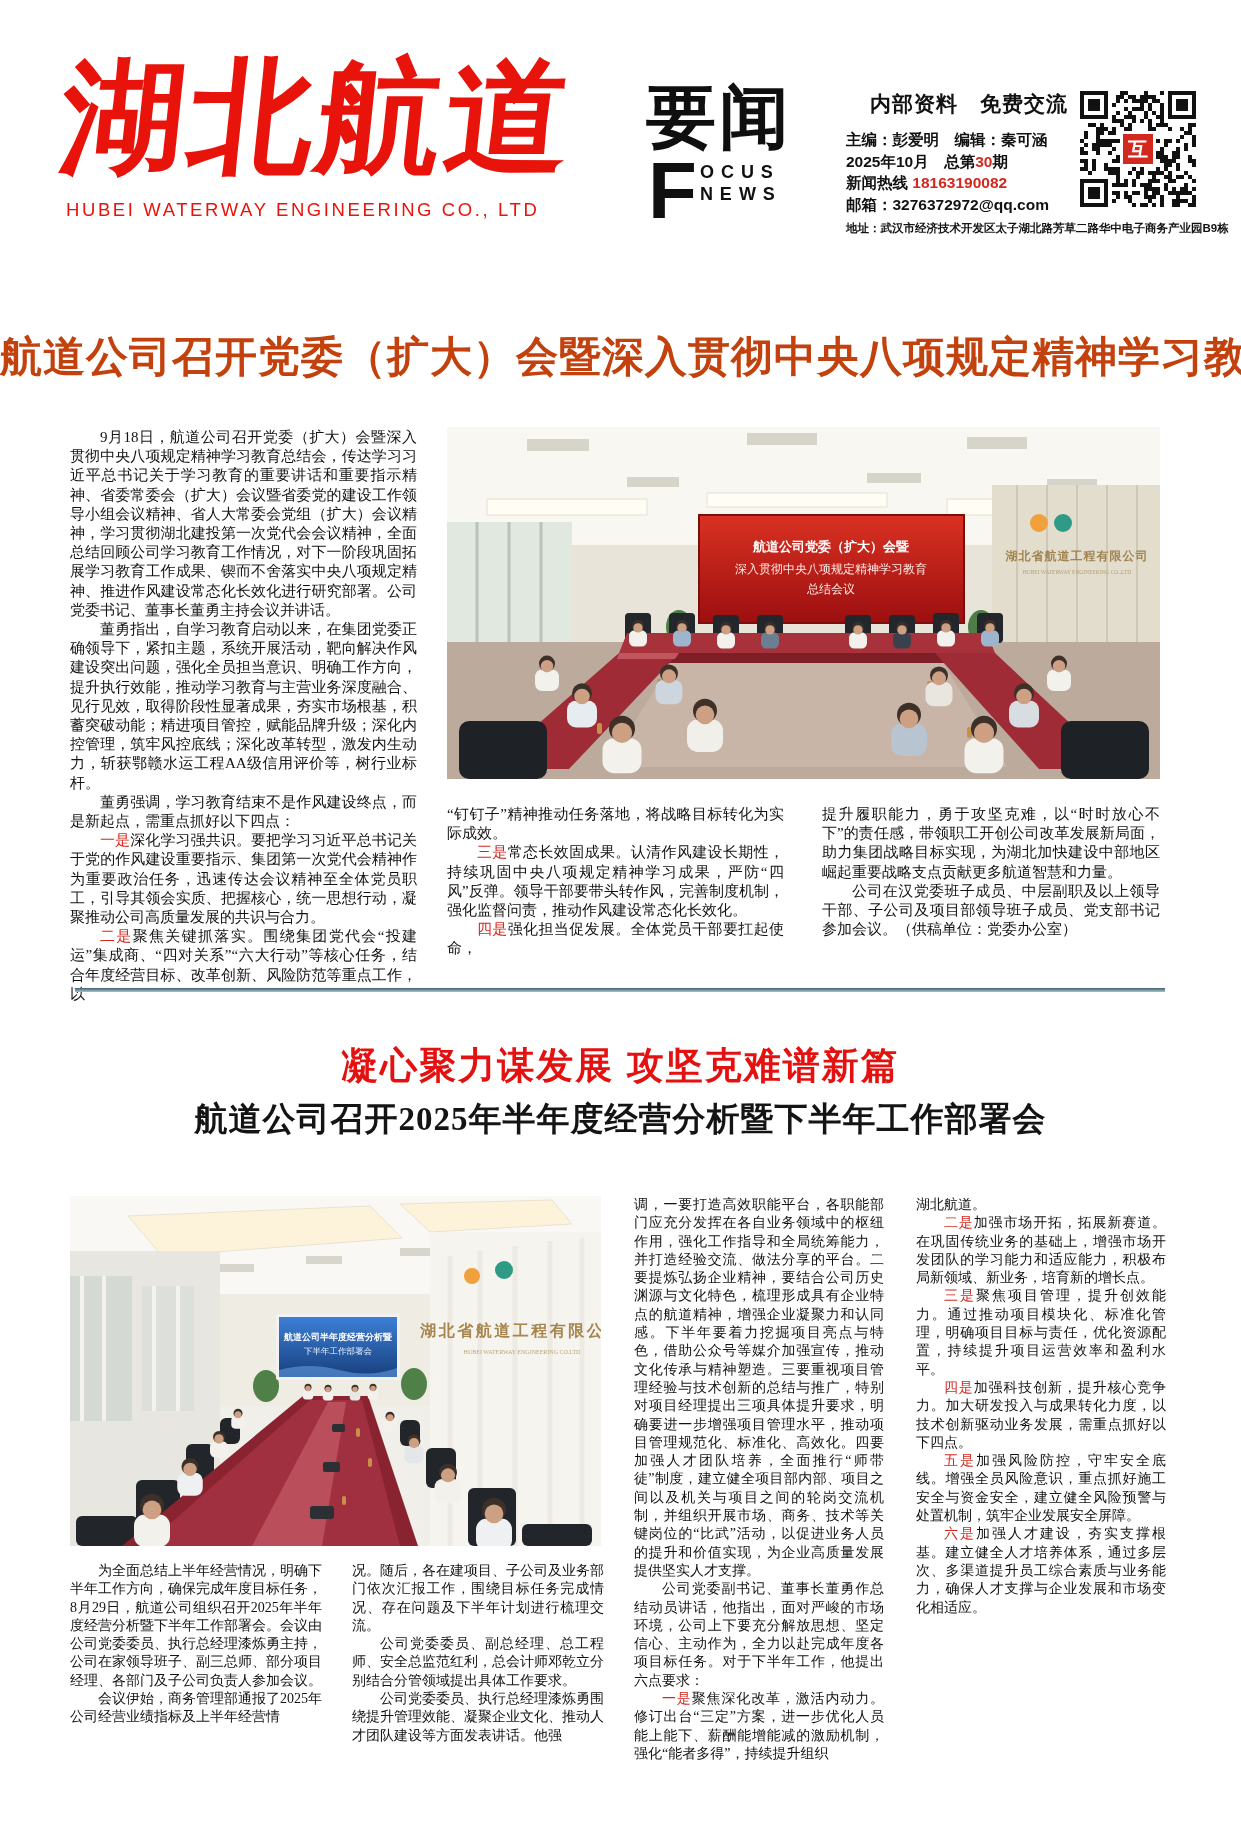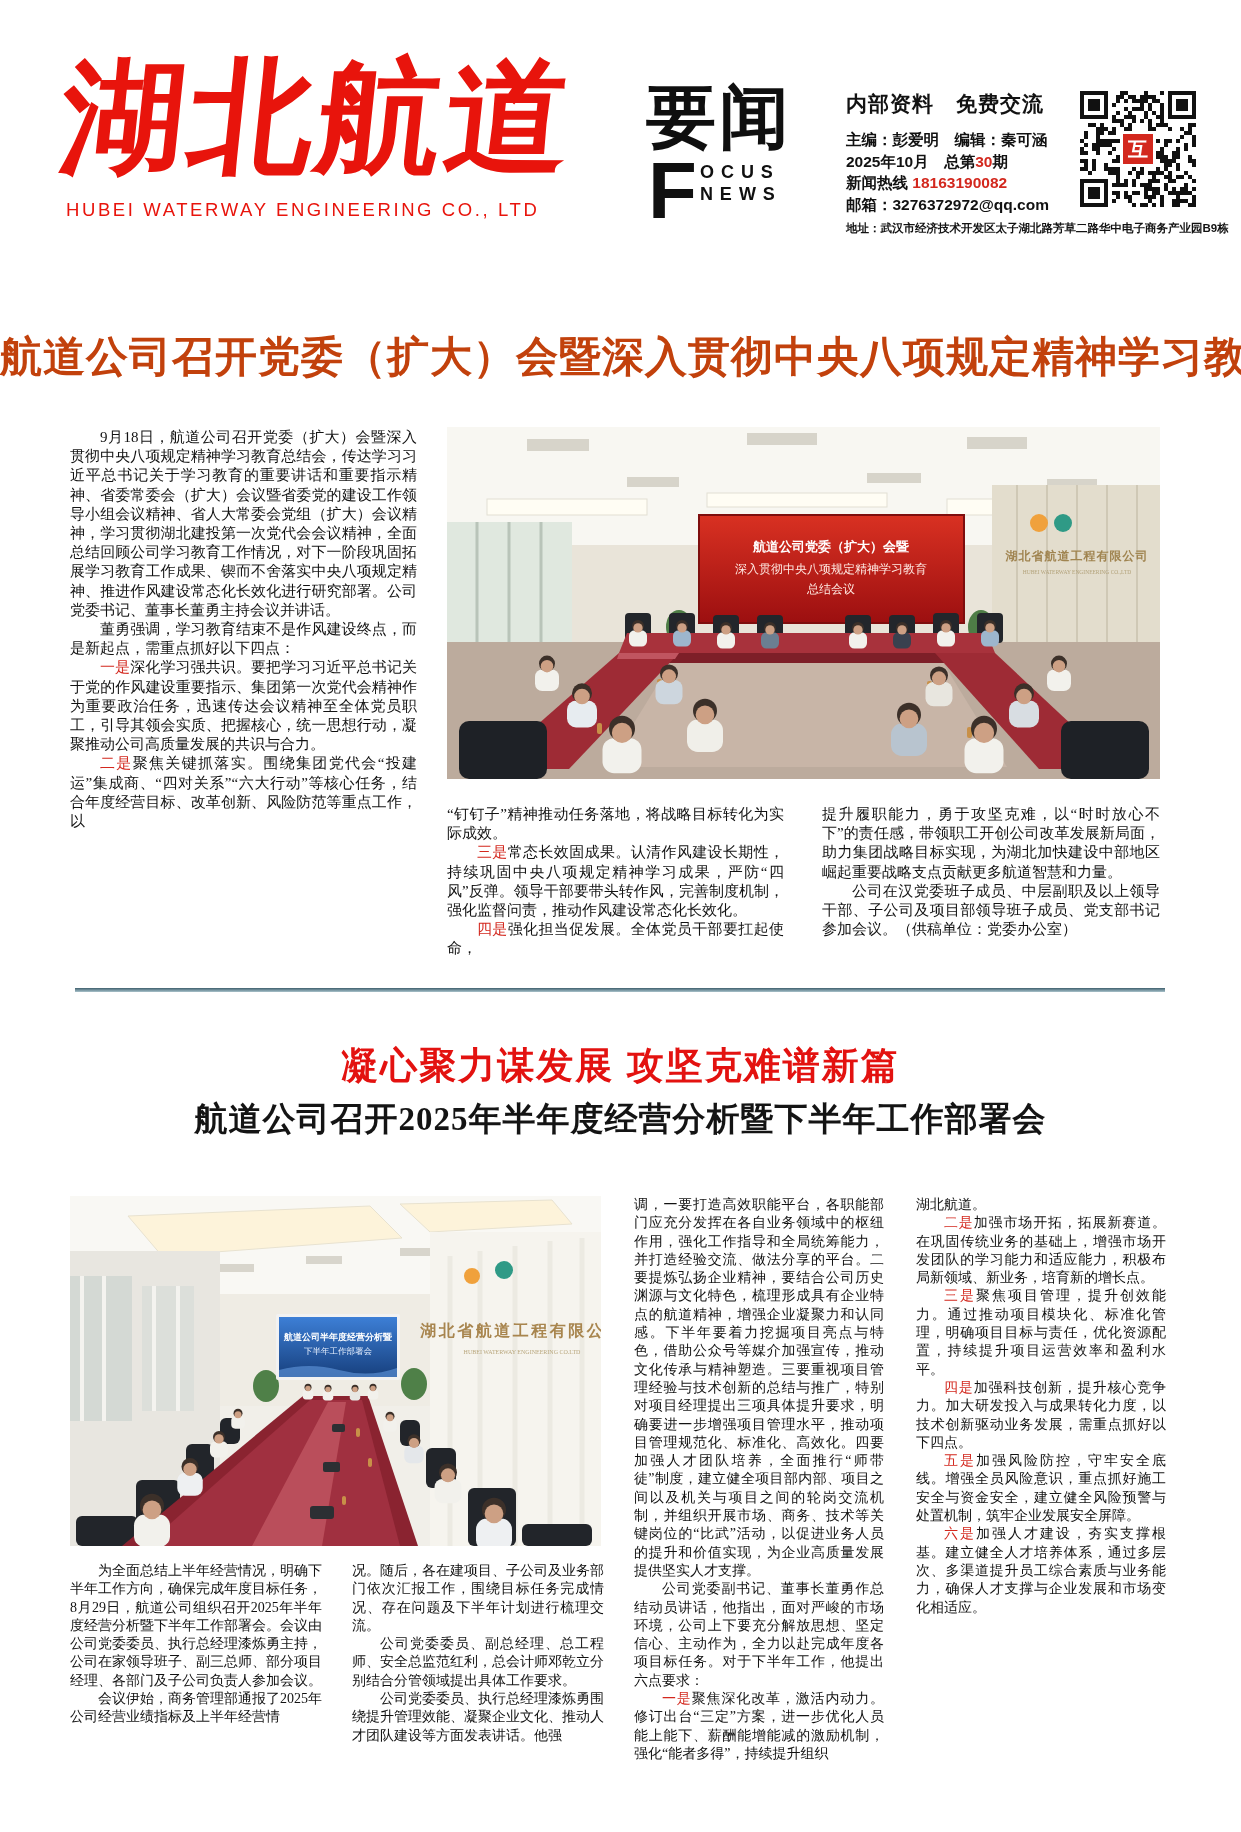--- a/index.html
+++ b/index.html
@@ -13,21 +13,21 @@
   .logo-en{position:absolute;left:66px;top:199px;font-size:18.5px;font-weight:400;color:#e8140c;
            letter-spacing:2.6px;font-family:"Liberation Sans",sans-serif;white-space:nowrap;}
   .section-cn{position:absolute;left:646px;top:82px;font-size:70px;line-height:1;font-weight:900;
               letter-spacing:3px;color:#0f0f0f;font-family:"Liberation Sans",sans-serif;}
   .focus{position:absolute;left:648px;top:160px;display:flex;align-items:flex-start;}
   .focus-f{font-size:80px;line-height:0.78;font-weight:900;color:#101010;font-family:"Liberation Sans",sans-serif;}
   .focus-lines{display:flex;flex-direction:column;margin-left:3px;margin-top:2px;}
   .focus-l{font-size:18px;line-height:1.2;font-weight:900;letter-spacing:7px;color:#101010;
            font-family:"Liberation Sans",sans-serif;}
   .mast-info{position:absolute;left:846px;top:90px;width:235px;font-family:"Liberation Sans",sans-serif;}
-  .mi-notice{font-size:21px;font-weight:900;letter-spacing:1px;margin-bottom:11px;white-space:nowrap;}
+  .mi-notice{font-size:21px;font-weight:900;letter-spacing:1px;margin-bottom:11px;white-space:nowrap;margin-left:24px;}
   .mi-line{font-size:15.5px;font-weight:700;line-height:21.5px;white-space:nowrap;}
   .mast-address{position:absolute;left:846px;top:221px;width:390px;font-size:11.5px;font-weight:700;
                 font-family:"Liberation Sans",sans-serif;white-space:nowrap;}
   .red{color:#d3281e;}
   .qr{position:absolute;left:1080px;top:91px;width:116px;height:116px;}
   .qr svg{width:100%;height:100%;shape-rendering:crispEdges;}
   .qr-logo{position:absolute;left:41px;top:41px;width:34px;height:34px;background:#d3281e;
            border:2px solid #fff;box-sizing:border-box;color:#fff;font-size:20px;line-height:30px;
            text-align:center;font-family:"Liberation Sans",sans-serif;font-weight:700;}
 
@@ -345,20 +345,21 @@
         <rect x="1" y="23" width="5" height="5" fill="#fff"></rect>
         <rect x="2" y="24" width="3" height="3" fill="#111"></rect>
       </svg>
     <div class="qr-logo">互</div>
   </div>
 
   <div class="a1-title">航道公司召开党委（扩大）会暨深入贯彻中央八项规定精神学习教育总结会</div>
 
   <div class="a1col" id="a1c1">
       <p class="para"><span>9月18日，航道公司召开党委（扩大）会暨深入贯彻中央八项规定精神学习教育总结会，传达学习习近平总书记关于学习教育的重要讲话和重要指示精神、省委常委会（扩大）会议暨省委党的建设工作领导小组会议精神、省人大常委会党组（扩大）会议精神，学习贯彻湖北建投第一次党代会会议精神，全面总结回顾公司学习教育工作情况，对下一阶段巩固拓展学习教育工作成果、锲而不舍落实中央八项规定精神、推进作风建设常态化长效化进行研究部署。公司党委书记、董事长董勇主持会议并讲话。</span></p>
+      <p class="para"><span>董勇指出，自学习教育启动以来，在集团党委正确领导下，紧扣主题，系统开展活动，靶向解决作风建设突出问题，强化全员担当意识、明确工作方向，提升执行效能，推动学习教育与主营业务深度融合、见行见效，取得阶段性显著成果，夯实市场根基，积蓄突破动能；精进项目管控，赋能品牌升级；深化内控管理，筑牢风控底线；深化改革转型，激发内生动力，斩获鄂赣水运工程AA级信用评价等，树行业标杆。</span></p>
       <p class="para"><span>董勇强调，学习教育结束不是作风建设终点，而是新起点，需重点抓好以下四点：</span></p>
       <p class="para"><span class="red">一是</span><span>深化学习强共识。要把学习习近平总书记关于党的作风建设重要指示、集团第一次党代会精神作为重要政治任务，迅速传达会议精神至全体党员职工，引导其领会实质、把握核心，统一思想行动，凝聚推动公司高质量发展的共识与合力。</span></p>
       <p class="para"><span class="red">二是</span><span>聚焦关键抓落实。围绕集团党代会“投建运”集成商、“四对关系”“六大行动”等核心任务，结合年度经营目标、改革创新、风险防范等重点工作，以</span></p>
     </div>
 
   <div class="photo" id="photo1">
     <svg viewBox="0 0 713 352" xmlns="http://www.w3.org/2000/svg">
       <defs>
         <linearGradient id="scr1" x1="0" y1="0" x2="0" y2="1">
           <stop offset="0" stop-color="#d93122"></stop>

